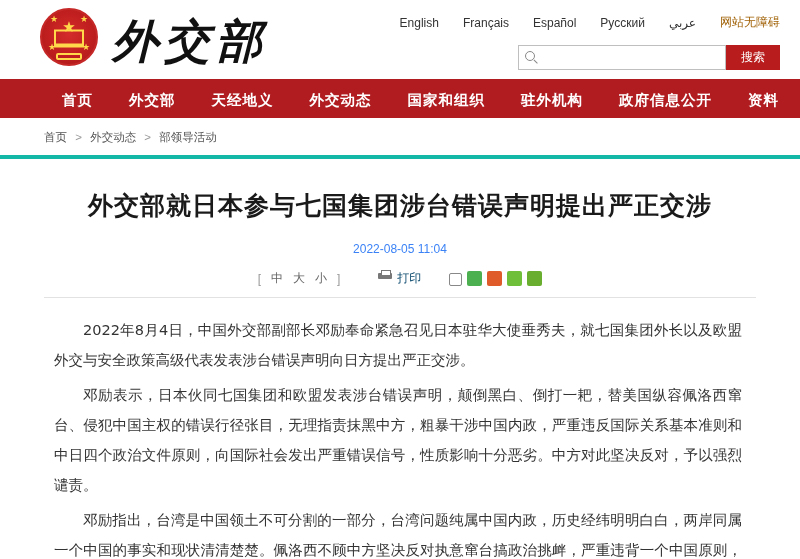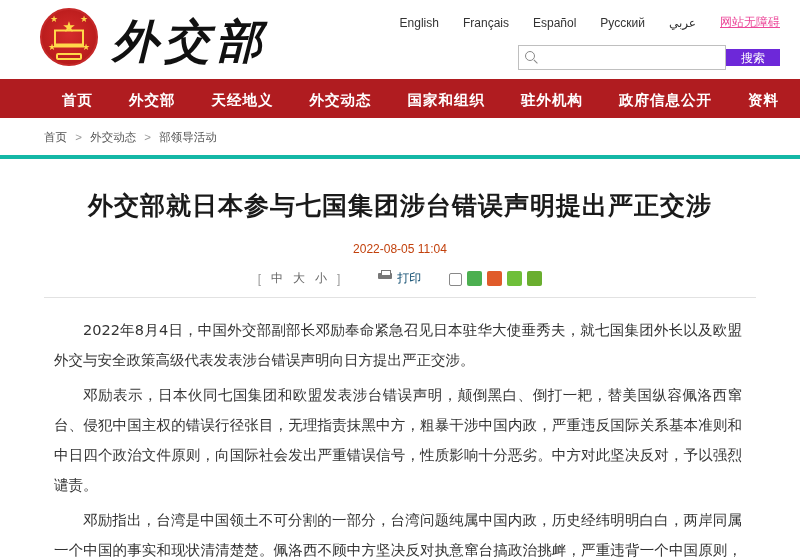--- a/index.html
+++ b/index.html
@@ -81,21 +81,21 @@
   }
   .lang-row {
     display: flex;
     align-items: center;
     justify-content: flex-end;
     gap: 24px;
     font-size: 12px;
     color: #333;
   }
   .lang-row a { color: #333; text-decoration: none; }
-  .lang-row .last { color: #ec4899; text-decoration: underline; }
+  .lang-row .last { color: #a16207; }
   .search-row {
     margin-top: 14px;
     display: flex;
     align-items: center;
     justify-content: flex-end;
   }
   .search-box {
     width: 208px;
     height: 25px;
     border: 1px solid #bfbfbf;
@@ -127,22 +127,22 @@
     bottom: 2px; right: 0;
   }
   .search-box input {
     border: 0;
     outline: 0;
     font-size: 12px;
     width: 100%;
     font-family: "Liberation Sans", sans-serif;
   }
   .search-btn {
-    width: 54px; height: 17px;
-    background: #6d28d9;
+    width: 54px; height: 25px;
+    background: #b91c1c;
     color: #fff;
     font-size: 12px;
     border: 0;
     cursor: pointer;
     font-family: "Liberation Sans", sans-serif;
   }
 
   
   .nav {
     height: 36px;
@@ -182,21 +182,21 @@
     font-size: 25px;
     font-weight: bold;
     color: #1a1a1a;
     letter-spacing: 1px;
     padding: 30px 20px 0;
     font-family: "DejaVu Sans", sans-serif;
   }
   .date {
     text-align: center;
     font-size: 12px;
-    color: #c2410c;
+    color: #3b82f6;
     padding: 20px 0 14px;
   }
   .toolbar {
     display: flex;
     align-items: center;
     justify-content: center;
     gap: 0;
     font-size: 12px;
     color: #555;
     padding-bottom: 10px;

